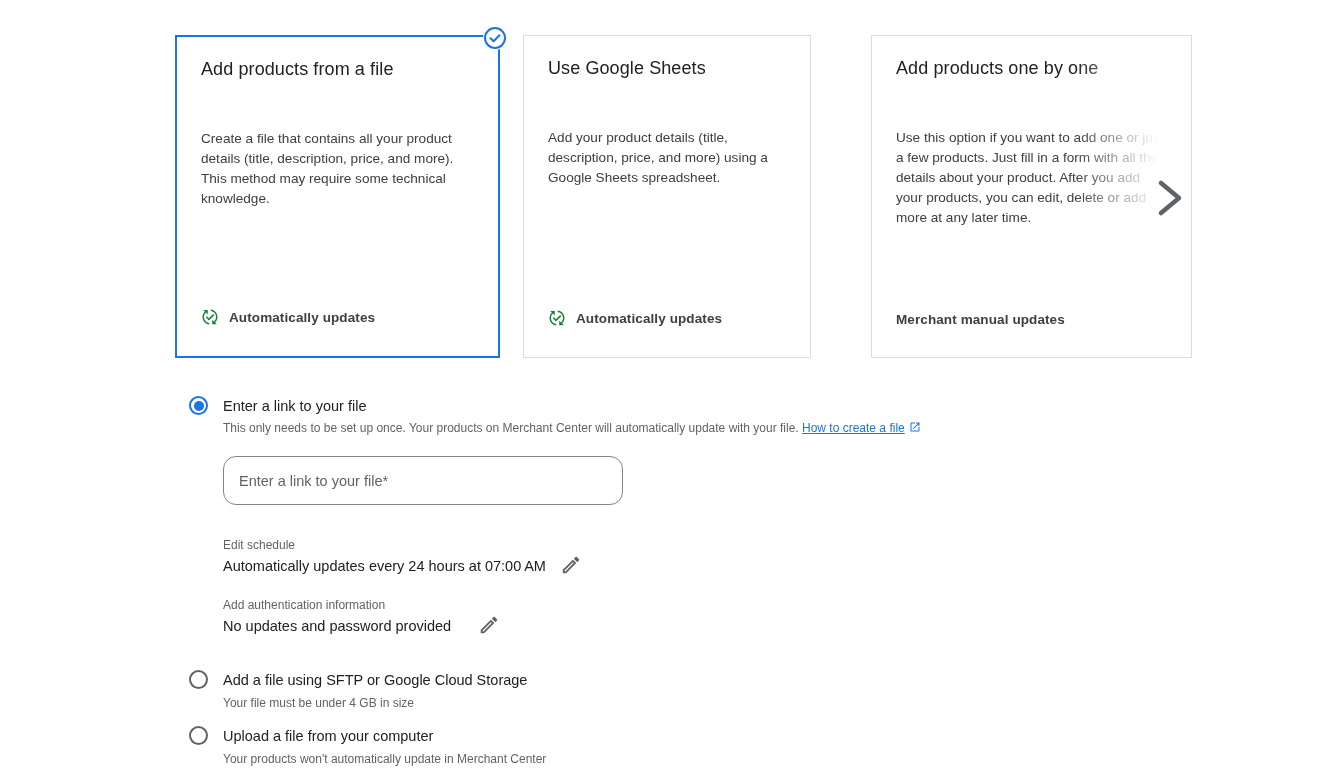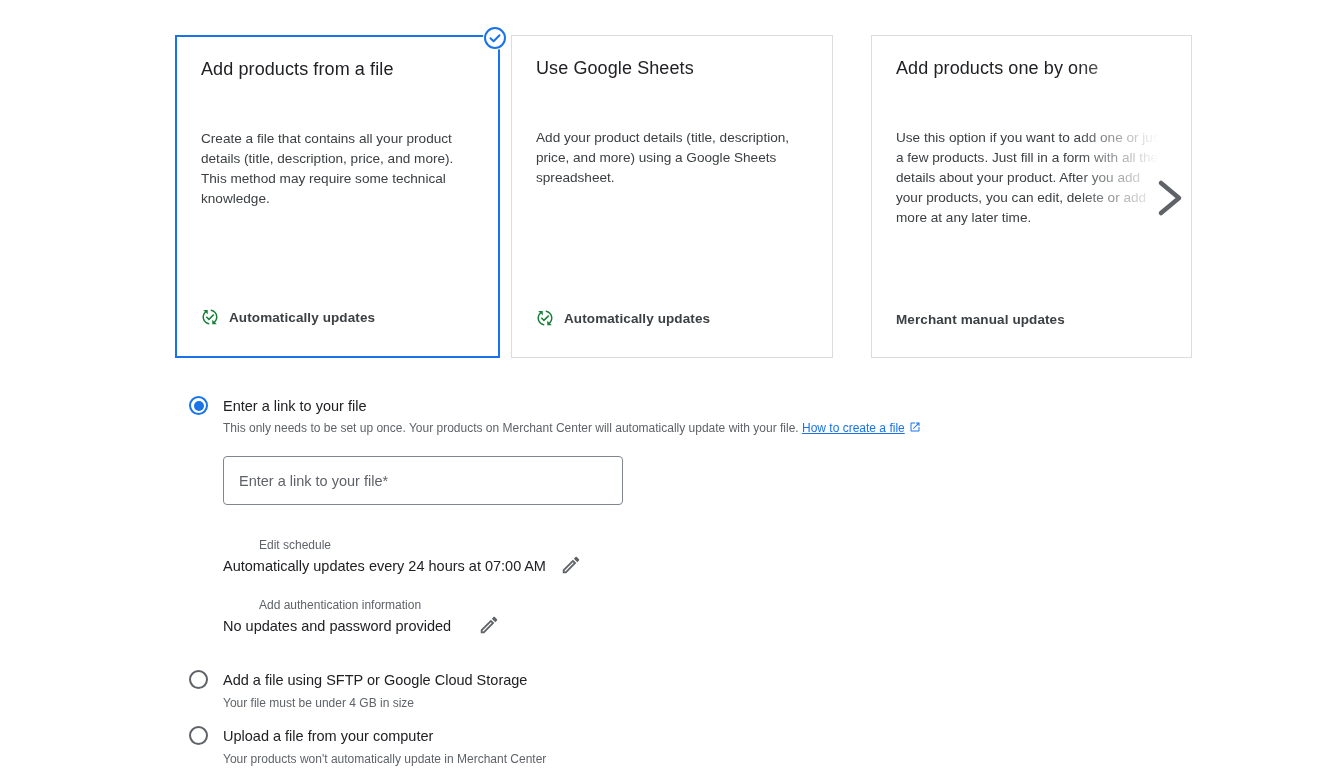--- a/index.html
+++ b/index.html
@@ -59,26 +59,26 @@
   }
   .opt-sub {
     position:absolute; left:223px; font-size:12px; color:#5f6368;
   }
   .opt-sub a { color:#1a73e8; text-decoration:underline; cursor:pointer; }
   .ext-icon { display:inline-block; width:12px; height:12px; margin-left:4px; vertical-align:-1px; }
 
   
   .link-input {
     position:absolute; left:223px; top:456px; width:400px; height:49px;
-    border:1px solid #80868b; border-radius:4px; padding:0 15px;
+    border:1px solid #80868b; border-radius:13px; padding:0 15px;
     font-family:"Liberation Sans", sans-serif; font-size:14.5px; color:#202124;
     outline:none; background:#fff;
   }
   .link-input::placeholder { color:#5f6368; opacity:1; }
-  .field-label { position:absolute; left:223px; font-size:12px; color:#5f6368;margin-left:36px; }
+  .field-label { position:absolute; left:223px; font-size:12px; color:#5f6368; }
   .field-value { position:absolute; left:223px; font-size:14.5px; color:#202124; }
   .edit-btn {
     position:absolute; width:22px; height:22px; background:none; border:none;
     cursor:pointer; padding:0;
   }
 </style>
 </head>
 <body>
 
 <div class="cards-row">
@@ -95,21 +95,21 @@
       <span>Automatically updates</span>
     </div>
     <div class="check-badge">
       <svg viewBox="0 0 24 24" width="24" height="24">
         <circle cx="12" cy="12" r="10" fill="#ffffff" stroke="#1a73e8" stroke-width="2"></circle>
         <polyline points="7.5,12.3 10.6,15.2 16.5,9.2" fill="none" stroke="#1a73e8" stroke-width="2" stroke-linecap="round" stroke-linejoin="round"></polyline>
       </svg>
     </div>
   </div>
 
-  <div class="card" style="left:336px; width:322px;">
+  <div class="card" style="left:348px; width:288px;">
     <div class="card-title">Use Google Sheets</div>
     <div class="card-desc">Add your product details (title, description, price, and more) using a Google Sheets spreadsheet.</div>
     <div class="card-footer">
       <span class="sync-icon">
         <svg viewBox="0 0 24 24" width="18" height="18" fill="#188038">
             <path d="M17.66 9.53l-7.07 7.07-4.24-4.24 1.41-1.41 2.83 2.83 5.66-5.66 1.41 1.41zM4 12c0-2.33 1.02-4.42 2.62-5.88L9 8.5v-6H3l2.2 2.2C3.24 6.52 2 9.11 2 12c0 5.19 3.95 9.45 9 9.95v-2.02c-3.94-.49-7-3.86-7-7.93zm18 0c0-5.19-3.95-9.45-9-9.95v2.02c3.94.49 7 3.86 7 7.93 0 2.33-1.02 4.42-2.62 5.88L15 15.5v6h6l-2.2-2.2c1.96-1.82 3.2-4.41 3.2-7.3z"></path>
           </svg>
       </span>
       <span>Automatically updates</span>
     </div>

